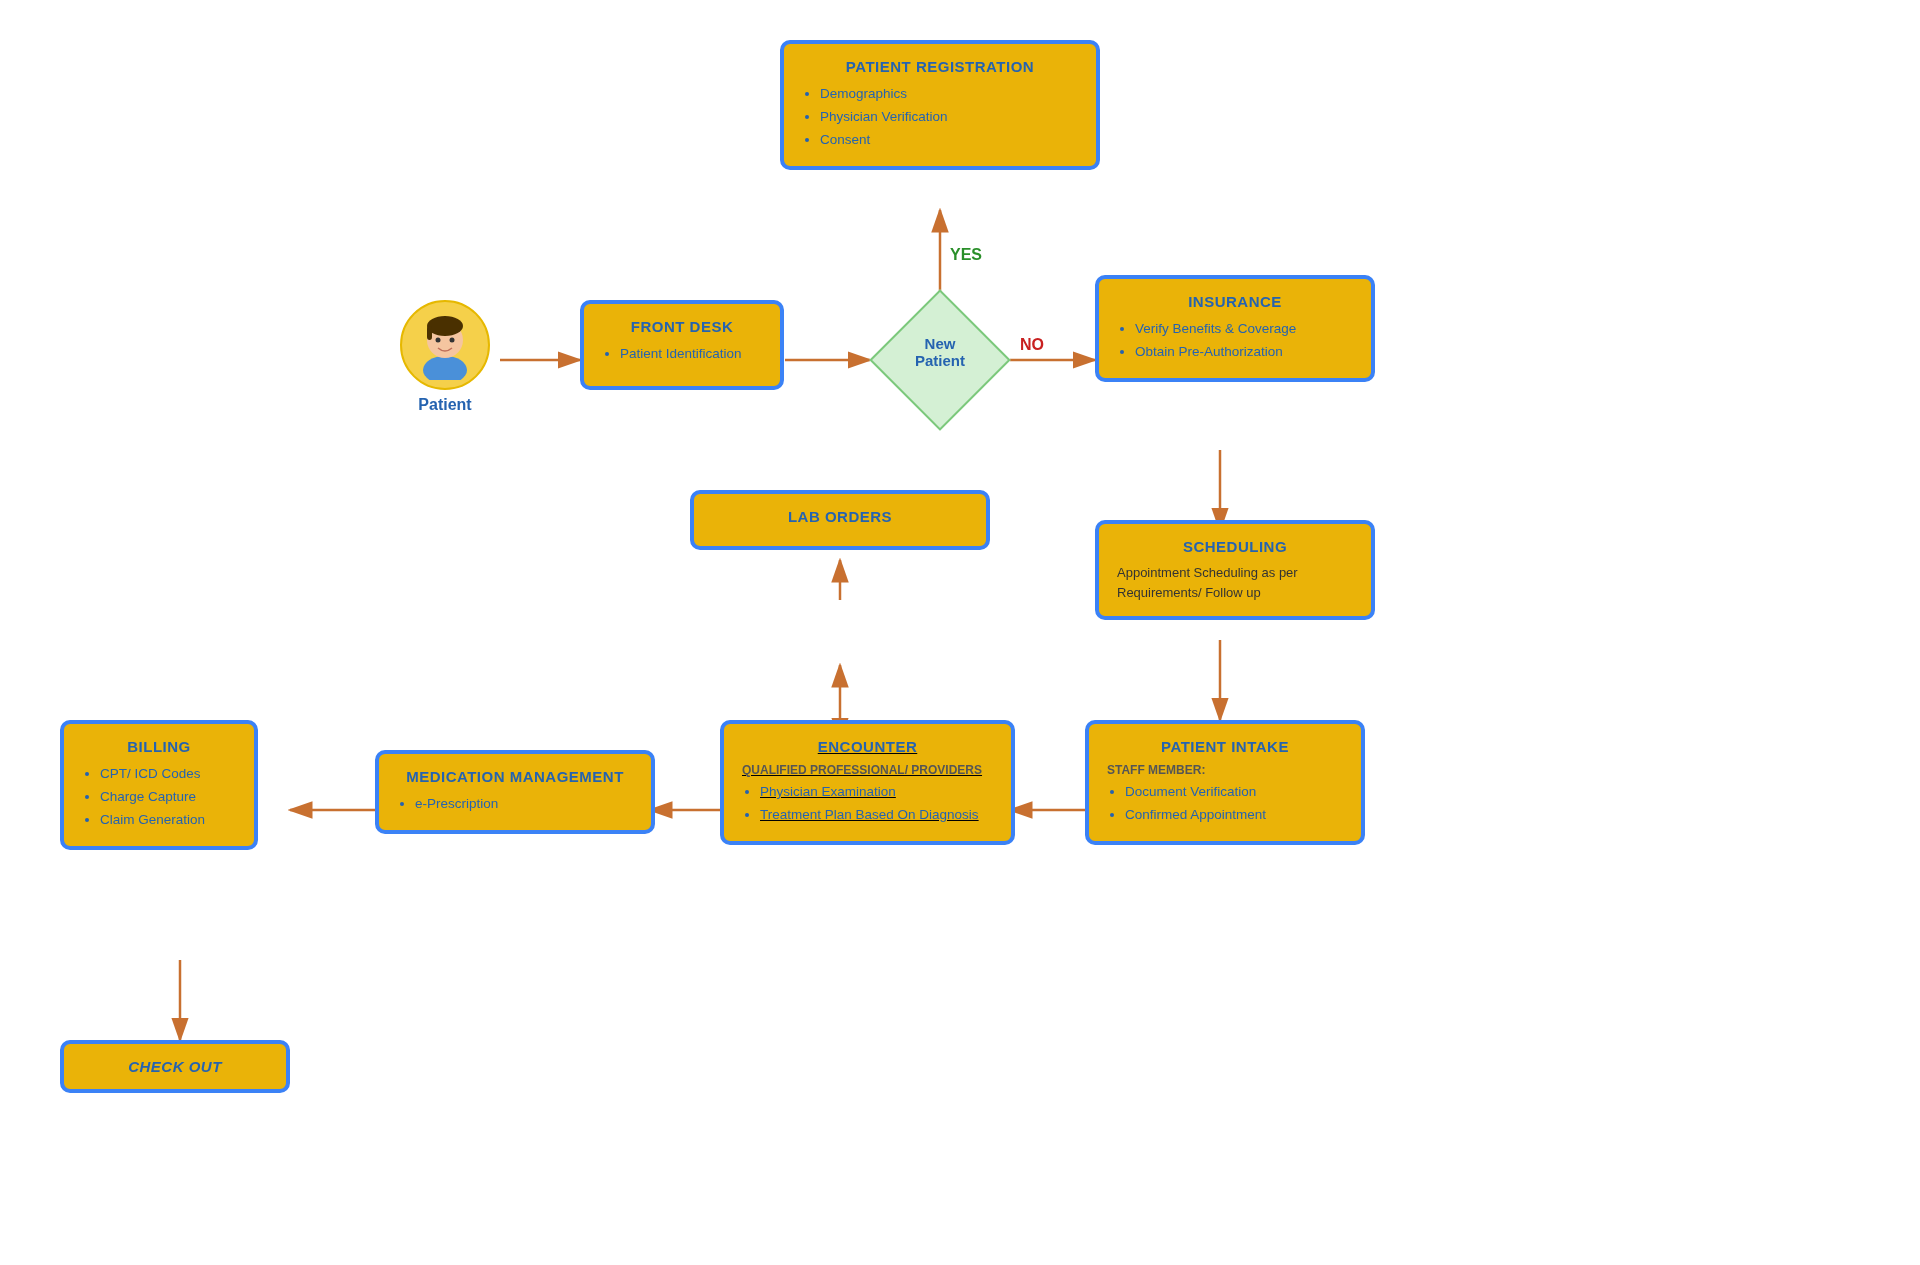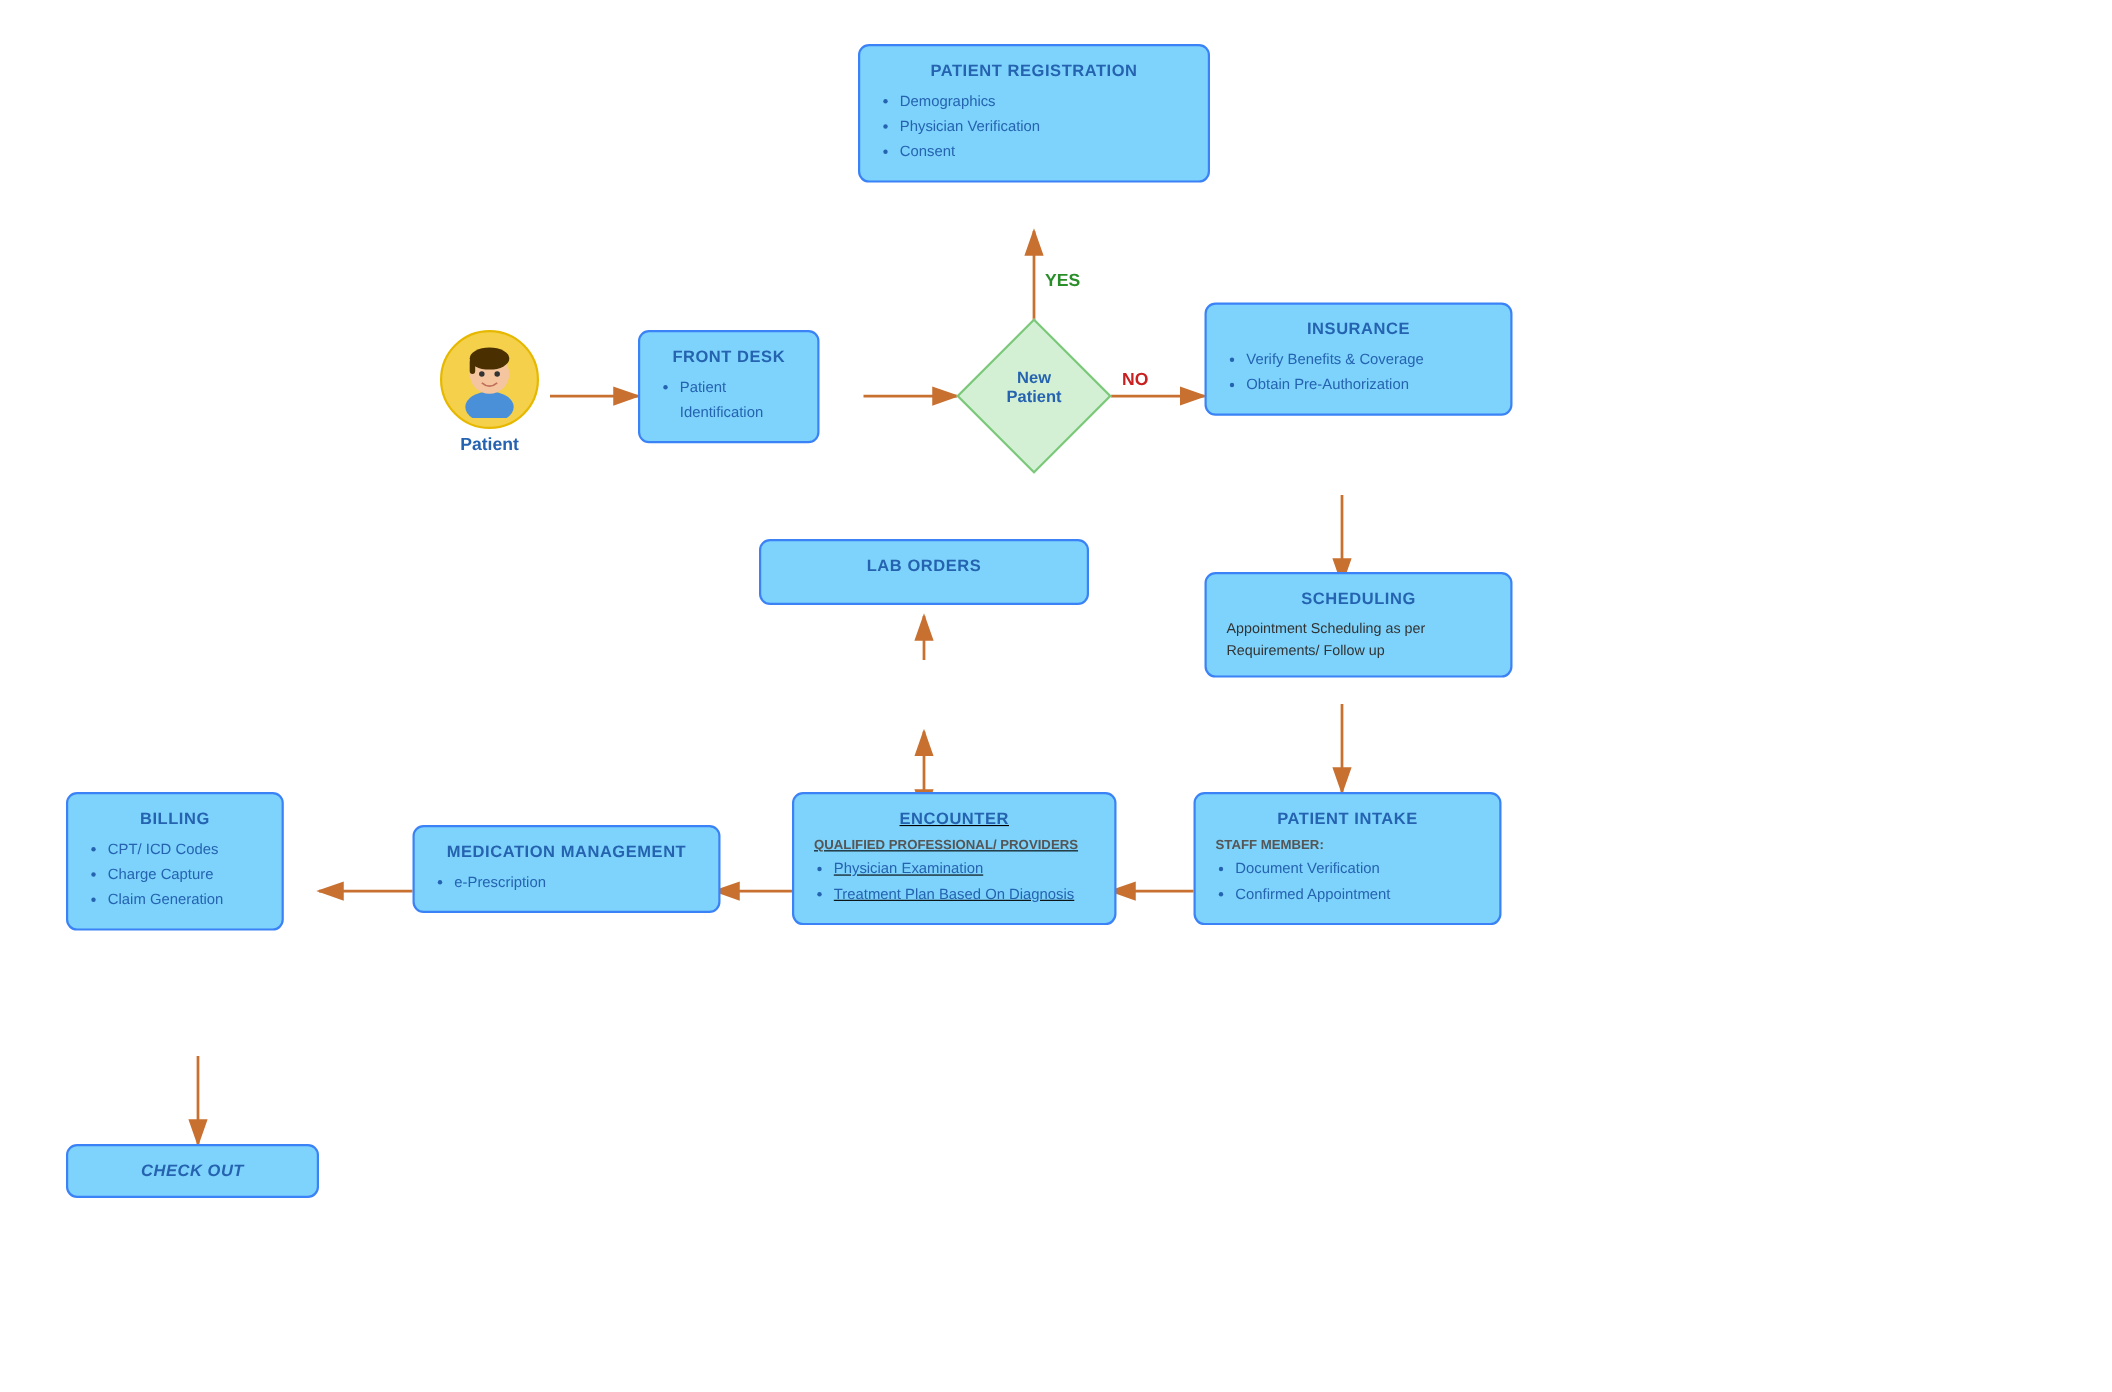--- a/index.html
+++ b/index.html
@@ -13,23 +13,23 @@
     }
     .flowchart {
       position: absolute;
       top: 0; left: 0;
       width: 1920px;
       height: 1265px;
     }
     
     .box {
       position: absolute;
-      border: 2px solid #3b82f6;
+      border: 4px solid #3b82f6;
       border-radius: 10px;
-      background: #7dd3fc;
+      background: #eab308;
       padding: 14px 18px;
     }
     .box-title {
       font-weight: bold;
       color: #2563b0;
       font-size: 15px;
       letter-spacing: 0.5px;
       text-align: center;
       margin-bottom: 8px;
     }
@@ -190,21 +190,21 @@
 
         <circle cx="28" cy="30" r="2.5" fill="#333"></circle>
         <circle cx="42" cy="30" r="2.5" fill="#333"></circle>
 
         <path d="M28 38 Q35 44 42 38" stroke="#c0705a" stroke-width="1.5" fill="none"></path>
       </svg>
     </div>
     <div class="patient-label">Patient</div>
   </div>
 
-  <div class="box" style="left:580px; top:300px; width:165px; min-height:90px;">
+  <div class="box" style="left:580px; top:300px; width:204px; min-height:90px;">
     <div class="box-title">FRONT DESK</div>
     <ul class="box-list">
       <li>Patient Identification</li>
     </ul>
   </div>
 
   <div class="diamond-wrap" style="left:870px; top:290px;">
     <div class="diamond"></div>
     <div class="diamond-label">
       <span style="white-space:pre-line;">New

